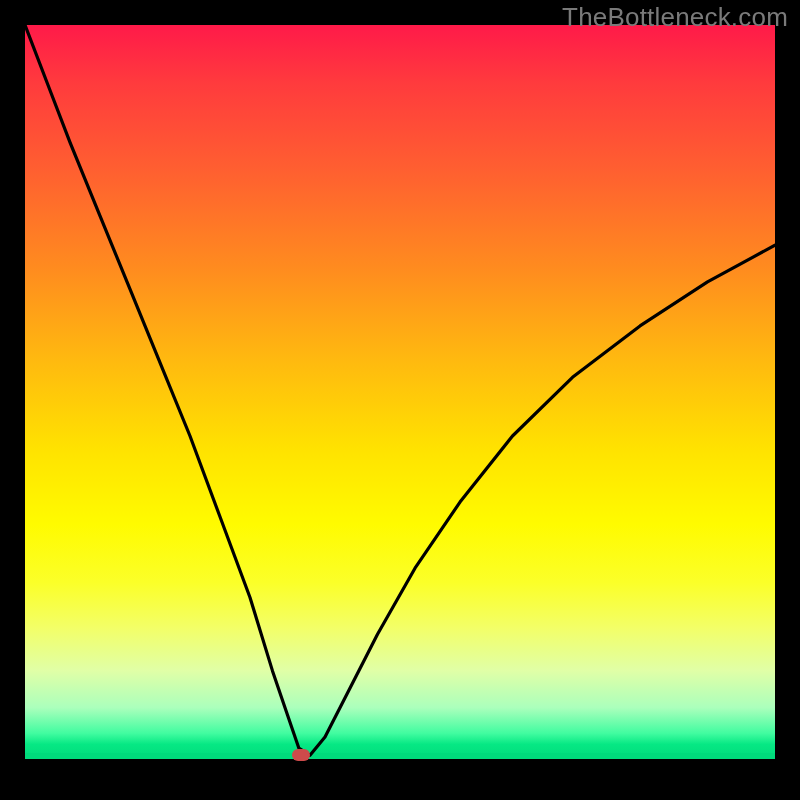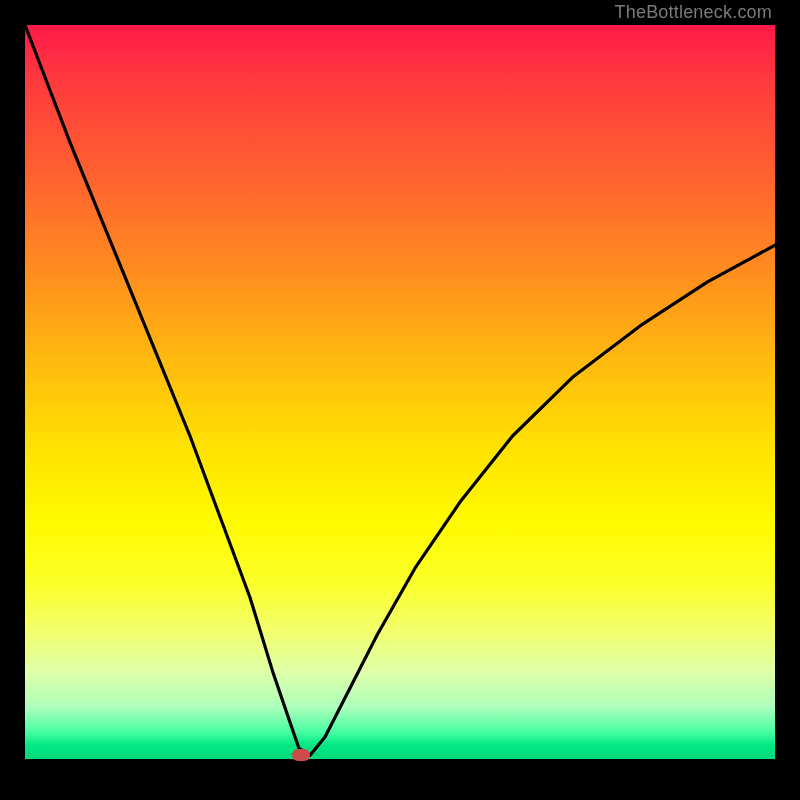--- a/index.html
+++ b/index.html
@@ -6,24 +6,24 @@
   body {
     width: 800px;
     height: 800px;
     background: #000;
     position: relative;
     overflow: hidden;
   }
   .watermark {
     position: absolute;
     top: 2px;
-    right: 28px;
+    right: 12px;
     color: #7a7a7a;
     font-family: Arial, Helvetica, sans-serif;
-    font-size: 18px;
+    font-size: 26px;
     font-weight: 500;
     letter-spacing: 0.2px;
     z-index: 10;
   }
   .plot-frame {
     position: absolute;
     left: 25px;
     top: 25px;
     width: 750px;
     height: 750px;

